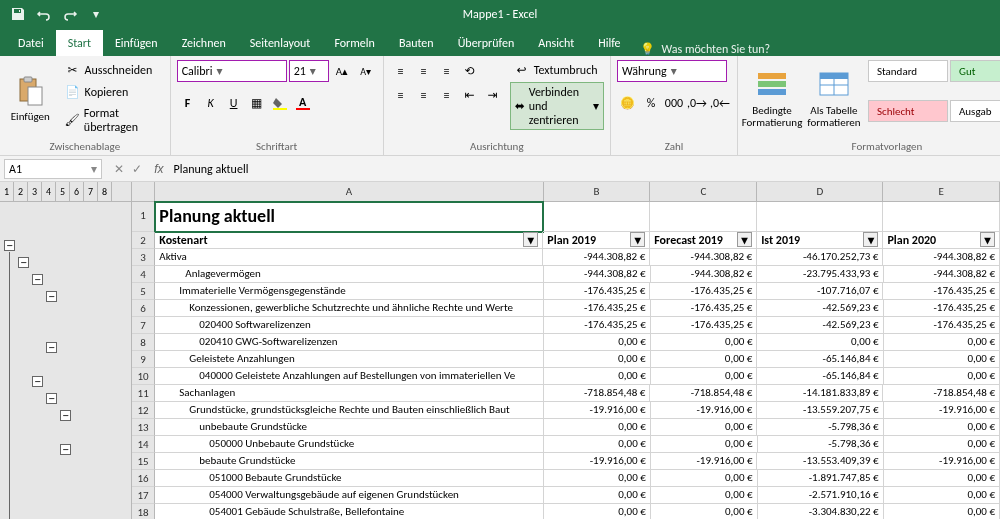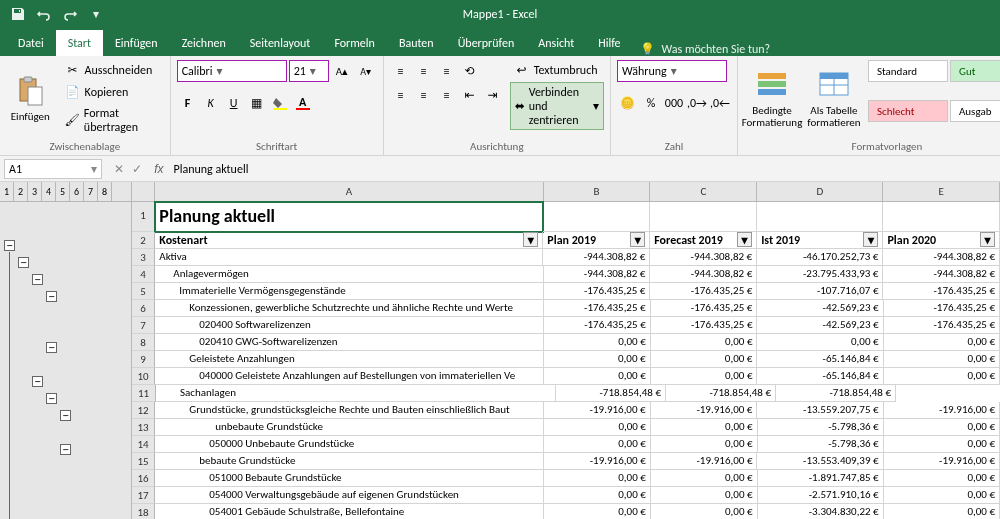--- a/index.html
+++ b/index.html
@@ -324,21 +324,21 @@
         <div class="row">
           <div class="rowhdr">3</div>
           <div class="cell wA" style="padding-left:4px">Aktiva</div>
           <div class="cell wB num">-944.308,82 €</div>
           <div class="cell wC num">-944.308,82 €</div>
           <div class="cell wD num">-46.170.252,73 €</div>
           <div class="cell wE num">-944.308,82 €</div>
         </div>
         <div class="row">
           <div class="rowhdr">4</div>
-          <div class="cell wA" style="padding-left:18px">Anlagevermögen</div>
+          <div class="cell wA" style="padding-left:30px">Anlagevermögen</div>
           <div class="cell wB num">-944.308,82 €</div>
           <div class="cell wC num">-944.308,82 €</div>
           <div class="cell wD num">-23.795.433,93 €</div>
           <div class="cell wE num">-944.308,82 €</div>
         </div>
         <div class="row">
           <div class="rowhdr">5</div>
           <div class="cell wA" style="padding-left:24px">Immaterielle Vermögensgegenstände</div>
           <div class="cell wB num">-176.435,25 €</div>
           <div class="cell wC num">-176.435,25 €</div>
@@ -383,33 +383,34 @@
           <div class="cell wB num">0,00 €</div>
           <div class="cell wC num">0,00 €</div>
           <div class="cell wD num">-65.146,84 €</div>
           <div class="cell wE num">0,00 €</div>
         </div>
         <div class="row">
           <div class="rowhdr">11</div>
           <div class="cell wA" style="padding-left:24px">Sachanlagen</div>
           <div class="cell wB num">-718.854,48 €</div>
           <div class="cell wC num">-718.854,48 €</div>
+          <div class="cell wD num">-14.181.833,89 €</div>
           <div class="cell wE num">-718.854,48 €</div>
         </div>
         <div class="row">
           <div class="rowhdr">12</div>
           <div class="cell wA" style="padding-left:34px">Grundstücke, grundstücksgleiche Rechte und Bauten einschließlich Baut</div>
           <div class="cell wB num">-19.916,00 €</div>
           <div class="cell wC num">-19.916,00 €</div>
           <div class="cell wD num">-13.559.207,75 €</div>
           <div class="cell wE num">-19.916,00 €</div>
         </div>
         <div class="row">
           <div class="rowhdr">13</div>
-          <div class="cell wA" style="padding-left:60px">unbebaute Grundstücke</div>
+          <div class="cell wA" style="padding-left:44px">unbebaute Grundstücke</div>
           <div class="cell wB num">0,00 €</div>
           <div class="cell wC num">0,00 €</div>
           <div class="cell wD num">-5.798,36 €</div>
           <div class="cell wE num">0,00 €</div>
         </div>
         <div class="row">
           <div class="rowhdr">14</div>
           <div class="cell wA" style="padding-left:54px">050000 Unbebaute Grundstücke</div>
           <div class="cell wB num">0,00 €</div>
           <div class="cell wC num">0,00 €</div>

